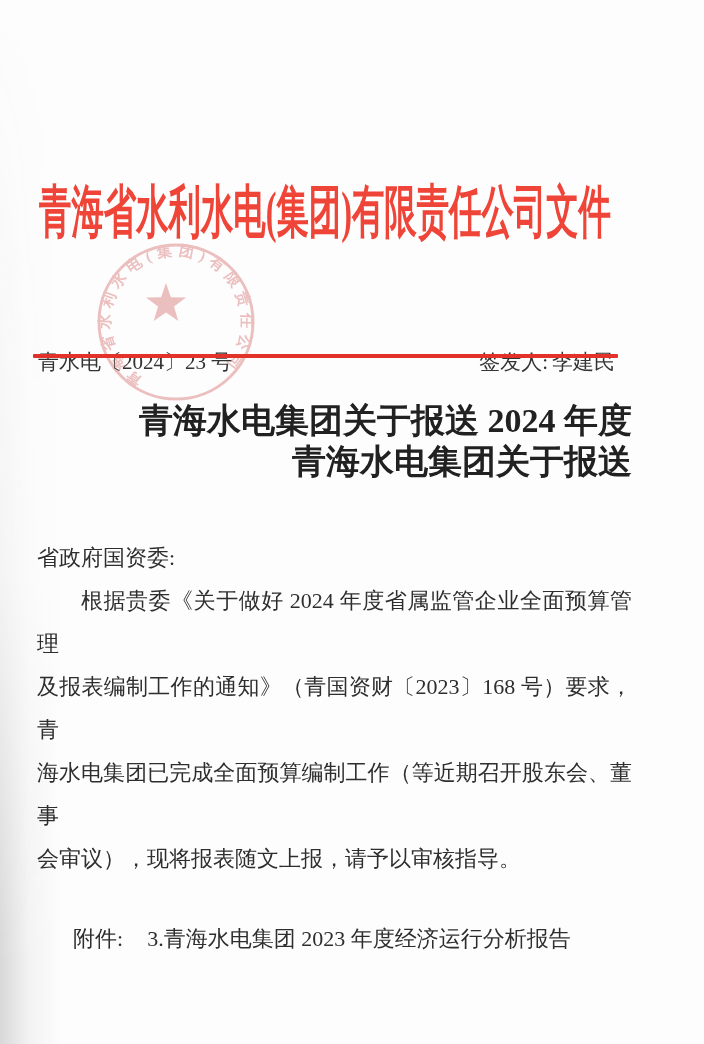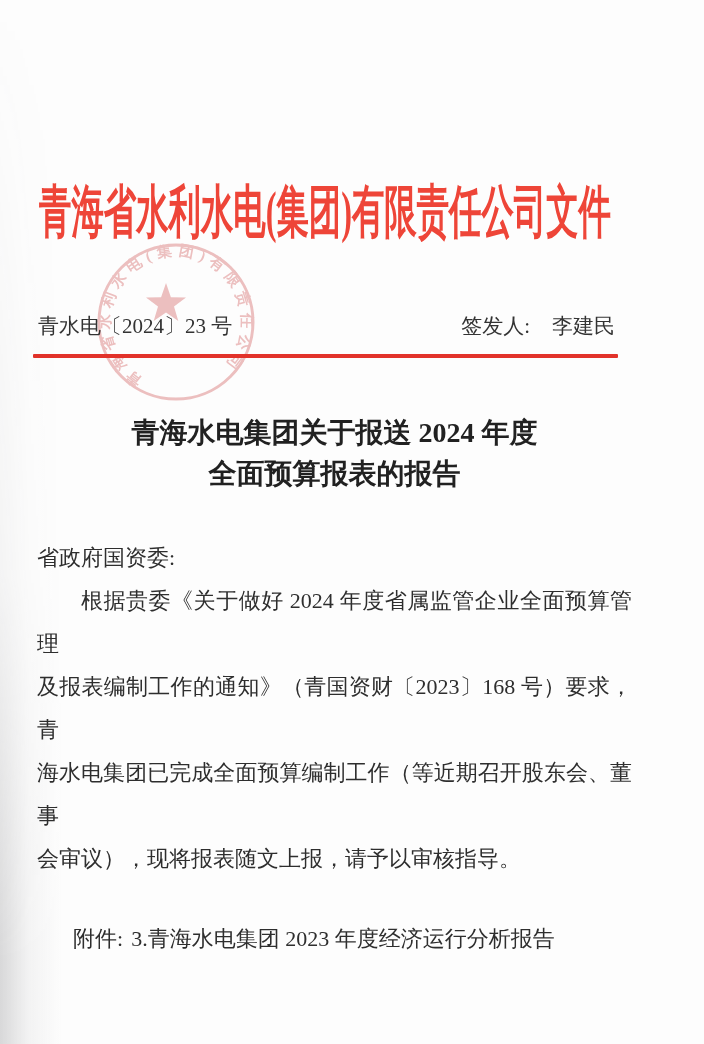--- a/index.html
+++ b/index.html
@@ -18,47 +18,47 @@
     -webkit-mask-image:linear-gradient(to bottom, transparent 0%, rgba(0,0,0,.25) 55%, #000 92%);
             mask-image:linear-gradient(to bottom, transparent 0%, rgba(0,0,0,.25) 55%, #000 92%);
     pointer-events:none;
   }
   .header-svg{position:absolute;left:36px;top:178px;}
   .meta-row{
     position:absolute;left:38px;top:312px;width:577px;
     display:flex;justify-content:space-between;align-items:baseline;
     font-size:21px;line-height:28px;color:#333;
   }
-  .signer{display:flex;gap:22px;}
+  .signer{display:flex;gap:4px;margin-top:36px;}
   .red-line{
     position:absolute;left:33px;top:354px;width:585px;height:4px;
     border-radius:1px;
   }
   .doc-title{
-    position:absolute;left:37px;top:412px;width:595px;
-    text-align:center;font-weight:bold;font-size:28px;line-height:41px;
+    position:absolute;left:37px;top:400px;width:595px;
+    text-align:right;font-weight:bold;font-size:34px;line-height:41px;
     color:#212121;
   }
   .body-block{
     position:absolute;left:37px;top:536px;width:595px;
     font-size:22px;line-height:43px;color:#2e2e2e;
   }
   .para-line{
     text-align:justify;
     -moz-text-align-last:justify;
     text-align-last:justify;
     text-justify:inter-character;
   }
   .para-line.first{text-indent:44px;}
   .para-line.last{text-align:left;text-align-last:left;}
   .attachments{
     margin-top:37px;margin-left:36px;
     display:flex;align-items:flex-start;
   }
-  .attach-label{flex:0 0 auto;margin-right:8px;text-align:center;}
+  .attach-label{flex:0 0 auto;margin-right:24px;text-align:center;}
   .attach-items{flex:1 1 auto;}
   .seal-svg{
     position:absolute;left:86px;top:232px;
     mix-blend-mode:multiply;
     filter:blur(0.4px);
     pointer-events:none;
   }
 </style>
 </head>
 <body>
@@ -85,21 +85,21 @@
     <span class="signer">
       <span>签发人:</span>
       <span>李建民</span>
     </span>
   </div>
 
   <div class="red-line" style="background:#e2322a"></div>
 
   <div class="doc-title">
     <div>青海水电集团关于报送 2024 年度</div>
-    <div>全面预算报表的报告</div>
+    <div>青海水电集团关于报送</div>
   </div>
 
   <div class="body-block">
     <div>省政府国资委:</div>
     <div class="para-line first">根据贵委《关于做好 2024 年度省属监管企业全面预算管理</div>
     <div class="para-line">及报表编制工作的通知》（青国资财〔2023〕168 号）要求，青</div>
     <div class="para-line">海水电集团已完成全面预算编制工作（等近期召开股东会、董事</div>
     <div class="para-line last">会审议），现将报表随文上报，请予以审核指导。</div>
 
     <div class="attachments">

